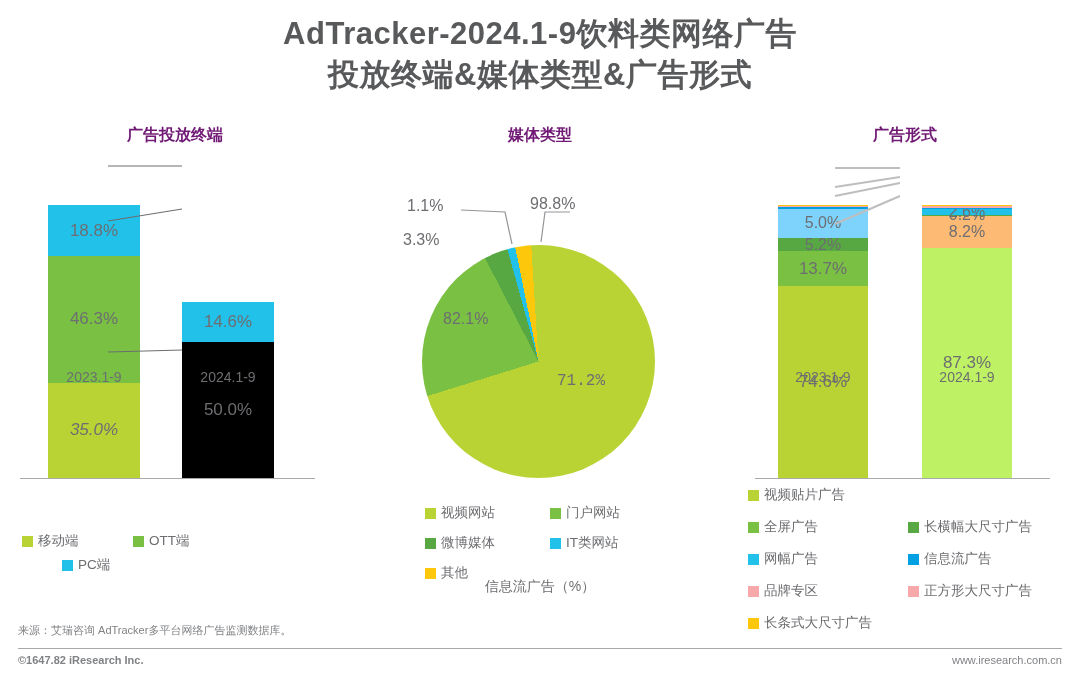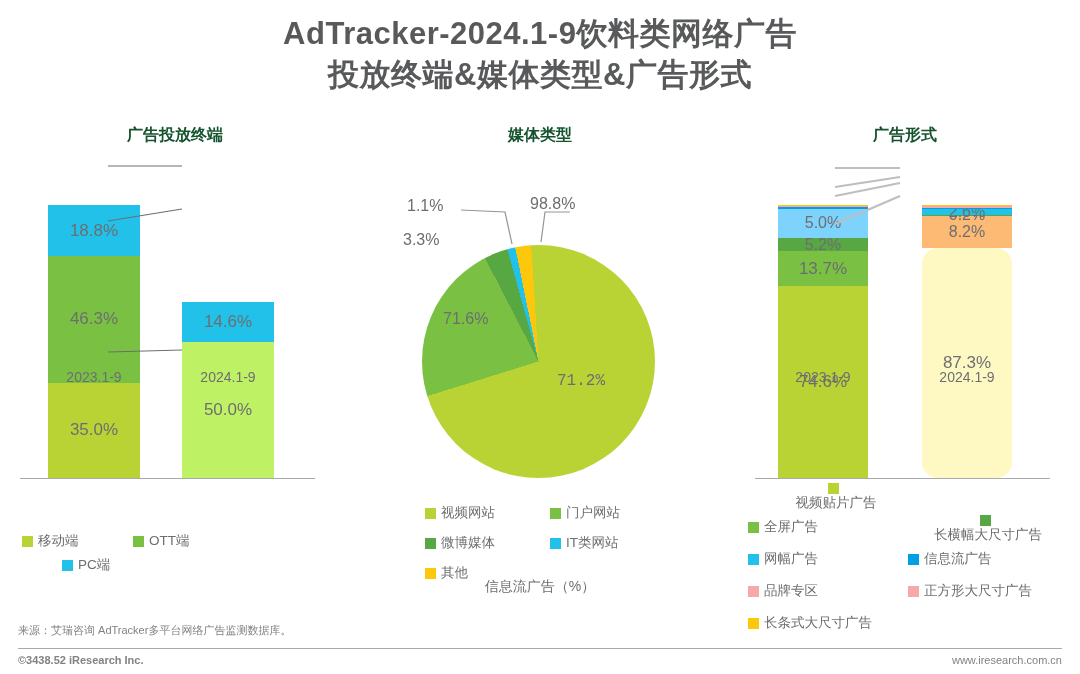--- a/index.html
+++ b/index.html
@@ -17,21 +17,21 @@
     text-align: center;
     font-size: 31px; font-weight: bold; line-height: 1.32;
     color: #58595b; letter-spacing: 0.5px;
   }
   .title .l2 { display: block; }
 
   
   .panel { position: absolute; }
   .panel-title {
     position: absolute; width: 100%; text-align: center;
-    font-size: 16px; font-weight: bold; color: #14532d;
+    font-size: 16px; font-weight: bold; color: #701a75;
   }
 
   
   .plot { position: absolute; }
   .axis-line {
     position: absolute; height: 1px; background: #a7a9ac;
   }
   .bar {
     position: absolute; bottom: 0; display: flex; flex-direction: column-reverse;
   }
@@ -97,33 +97,33 @@
     <span class="l2">投放终端&amp;媒体类型&amp;广告形式</span>
   </div>
 
   <div class="panel" style="left:0px; top:125px; width:350px; height:470px;">
     <div class="panel-title" style="top:0px;">广告投放终端</div>
     <div class="plot" style="left:0; top:40px; width:350px; height:410px;">
       <div class="axis-line" style="left:20px; top:313px; width:295px;"></div>
 
       <div id="bars-terminal">
           <div class="bar" style="left: 48px; width: 92px; height: 273px; bottom: 97px;">
-            <div class="seg" style="background: rgb(185, 211, 53); height: 95.55px;">
+            <div class="seg" style="background: rgb(185, 211, 53); height: 95.55px; font-style: italic;">
               <div class="seg-label">35.0%</div>
             </div>
             <div class="seg" style="background: rgb(122, 193, 67); height: 126.399px;">
               <div class="seg-label">46.3%</div>
             </div>
             <div class="seg" style="background: rgb(34, 193, 234); height: 51.324px;">
               <div class="seg-label">18.8%</div>
             </div>
           </div>
           <div class="cat-label" style="left: 33px; width: 122px; top: 204px;">2023.1-9</div>
           <div class="bar" style="left: 182px; width: 92px; height: 273px; bottom: 97px;">
-            <div class="seg" style="background: #bef264; height: 136.5px;">
+            <div class="seg" style="background: #000000; height: 136.5px;">
               <div class="seg-label">50.0%</div>
             </div>
             <div class="seg" style="background: rgb(34, 193, 234); height: 39.858px;">
               <div class="seg-label">14.6%</div>
             </div>
           </div>
           <div class="cat-label" style="left: 167px; width: 122px; top: 204px;">2024.1-9</div>
         </div>
     </div>
   </div>
@@ -141,21 +141,21 @@
         <span class="legend-text">PC端</span>
       </div>
     </div>
 
   <div class="panel" style="left:365px; top:125px; width:350px; height:470px;">
     <div class="panel-title" style="top:0px;">媒体类型</div>
     <div class="plot" style="left:0; top:25px; width:350px; height:330px;">
       <div class="pie" id="pie-media" style="left: 57px; top: 95px; width: 233px; height: 233px; background: conic-gradient(from -3.6deg, rgb(185, 211, 53) 0deg, rgb(185, 211, 53) 256.32deg, rgb(122, 193, 67) 256.32deg, rgb(122, 193, 67) 336.24deg, rgb(87, 168, 67) 336.24deg, rgb(87, 168, 67) 348.12deg, rgb(34, 193, 234) 348.12deg, rgb(34, 193, 234) 352.08deg, rgb(253, 199, 12) 352.08deg, rgb(253, 199, 12) 360deg);"></div>
       <div id="pie-labels-media">
           <div class="pie-label" style="left: 192px; top: 222px; font-family: Liberation Mono, monospace;">71.2%</div>
-          <div class="pie-label" style="left: 78px; top: 160px;">71.6%</div>
+          <div class="pie-label" style="left: 78px; top: 160px;">82.1%</div>
           <div class="pie-label" style="left: 38px; top: 81px;">3.3%</div>
           <div class="pie-label" style="left: 42px; top: 47px;">1.1%</div>
           <div class="pie-label" style="left: 165px; top: 45px;">98.8%</div>
           <svg style="position:absolute;left:0;top:0;width:350px;height:330px;pointer-events:none;">
             <polyline points="96,60 140,62 147,94" fill="none" stroke="#939598" stroke-width="1.2"></polyline>
             <polyline points="205,62 180,62 176,92" fill="none" stroke="#939598" stroke-width="1.2"></polyline>
           </svg>
         </div>
     </div>
   </div>
@@ -201,21 +201,21 @@
             <div class="seg" style="background: #7dd3fc; height: 31px;">
               <div class="seg-label sm" style="top: 50%;">5.0%</div>
             </div>
             <div class="seg" style="background: rgb(0, 160, 226); height: 1.638px;"></div>
             <div class="seg" style="background: rgb(247, 168, 171); height: 1.092px;"></div>
             <div class="seg" style="background: rgb(247, 168, 171); height: 0.546px;"></div>
             <div class="seg" style="background: rgb(253, 199, 12); height: 0.819px;"></div>
           </div>
           <div class="cat-label" style="left: 33px; width: 120px; top: 204px;">2023.1-9</div>
           <div class="bar" style="left: 192px; width: 90px; height: 273px; bottom: 97px;">
-            <div class="seg" style="background: #fef9c3; height: 262px; border-radius: 16px;">
+            <div class="seg" style="background: #bef264; height: 262px;">
               <div class="seg-label">87.3%</div>
             </div>
             <div class="seg" style="background: #fdba74; height: 37px;">
               <div class="seg-label sm">8.2%</div>
             </div>
             <div class="seg" style="background: rgb(87, 168, 67); height: 0.546px;">
               <div class="seg-label sm" style="top: 50%;">0.2%</div>
             </div>
             <div class="seg" style="background: rgb(34, 193, 234); height: 7.098px;">
               <div class="seg-label sm" style="top: 50%;">2.6%</div>
@@ -223,29 +223,29 @@
             <div class="seg" style="background: rgb(0, 160, 226); height: 1.638px;"></div>
             <div class="seg" style="background: rgb(247, 168, 171); height: 2.184px;"></div>
             <div class="seg" style="background: rgb(247, 168, 171); height: 0.546px;"></div>
             <div class="seg" style="background: rgb(253, 199, 12); height: 0.273px;"></div>
           </div>
           <div class="cat-label" style="left: 177px; width: 120px; top: 204px;">2024.1-9</div>
         </div>
     </div>
   </div>
   <div class="legend" style="left:748px; top:483px; width:320px; gap:8px 0;">
-  <div class="legend-item" style="width: 176px; height: 24px; flex-direction: column;">
+  <div class="legend-item" style="width: 176px; height: 24px;">
         <span class="swatch" style="background: rgb(185, 211, 53);"></span>
         <span class="legend-text">视频贴片广告</span>
       </div>
       <div class="legend-item" style="width: 160px; height: 24px;">
         <span class="swatch" style="background: rgb(122, 193, 67);"></span>
         <span class="legend-text">全屏广告</span>
       </div>
-      <div class="legend-item" style="width: 160px; height: 24px; flex-direction: column;">
+      <div class="legend-item" style="width: 160px; height: 24px;">
         <span class="swatch" style="background: rgb(87, 168, 67);"></span>
         <span class="legend-text">长横幅大尺寸广告</span>
       </div>
       <div class="legend-item" style="width: 160px; height: 24px;">
         <span class="swatch" style="background: rgb(34, 193, 234);"></span>
         <span class="legend-text">网幅广告</span>
       </div>
       <div class="legend-item" style="width: 160px; height: 24px;">
         <span class="swatch" style="background: rgb(0, 160, 226);"></span>
         <span class="legend-text">信息流广告</span>
@@ -270,16 +270,16 @@
     <line x1="108" y1="352" x2="182" y2="350" stroke="#6d6e71" stroke-width="1.2"></line>
 
     <line x1="835" y1="168" x2="900" y2="168" stroke="#bcbec0" stroke-width="2"></line>
     <line x1="835" y1="187" x2="900" y2="177" stroke="#bcbec0" stroke-width="2"></line>
     <line x1="835" y1="196" x2="900" y2="183" stroke="#bcbec0" stroke-width="2"></line>
     <line x1="835" y1="224" x2="900" y2="196" stroke="#bcbec0" stroke-width="2"></line>
   </svg>
 
   <div class="source">来源：艾瑞咨询 AdTracker多平台网络广告监测数据库。</div>
   <div class="footer-rule"></div>
-  <div class="copyright">©3438.52 iResearch Inc.</div>
+  <div class="copyright">©1647.82 iResearch Inc.</div>
   <div class="site">www.iresearch.com.cn</div>
 
 </div>
 
 </body></html>

